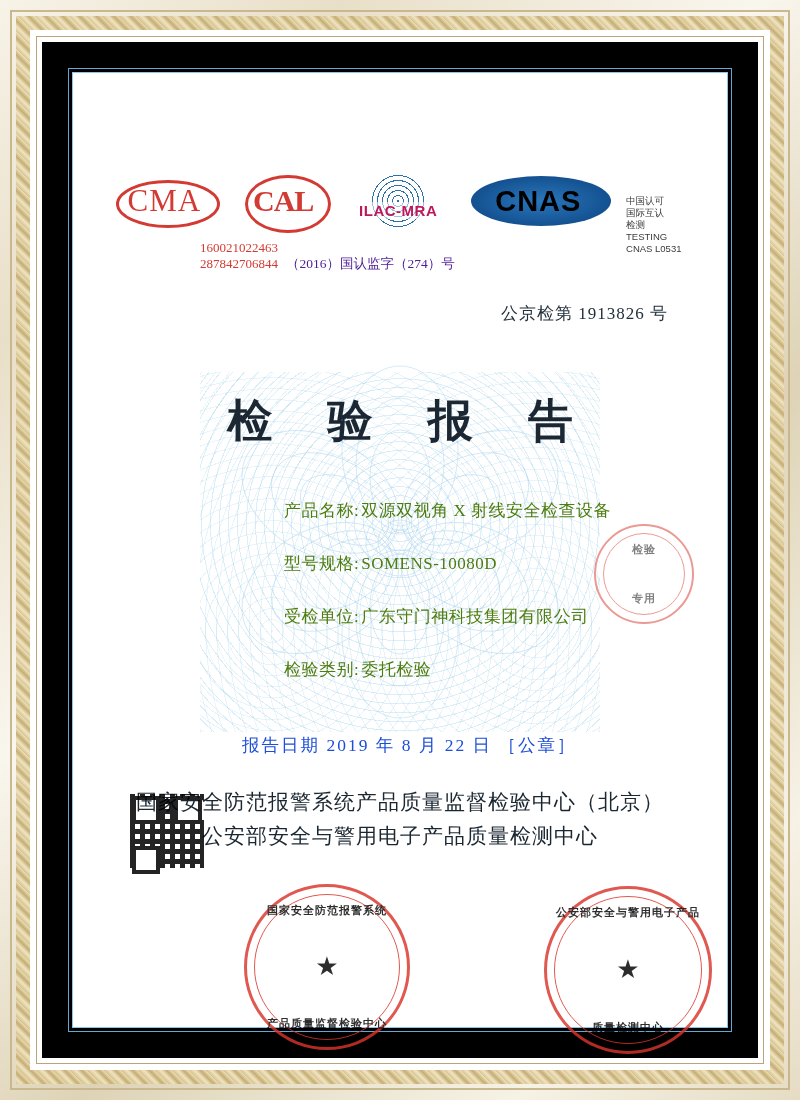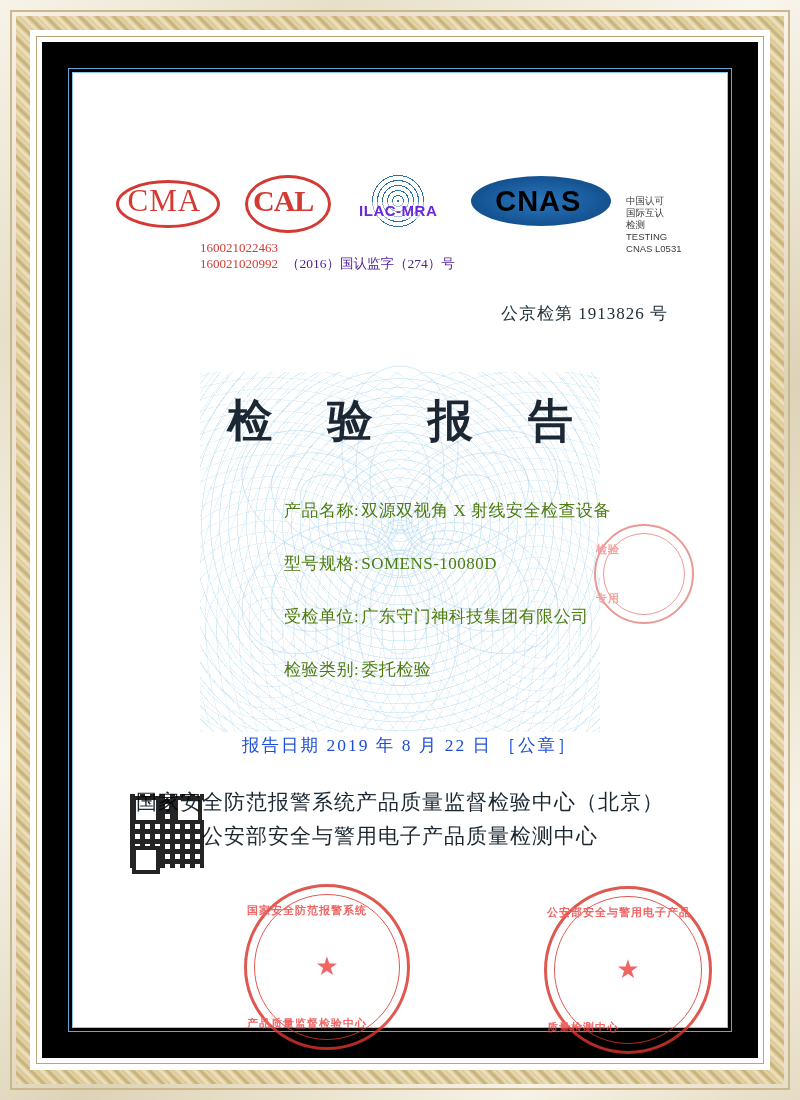--- a/index.html
+++ b/index.html
@@ -147,21 +147,21 @@
     border-radius: 50%;
   }
   .logo-cal .txt {
     position: relative;
     font-size: 30px;
     font-weight: bold;
     letter-spacing: -1px;
   }
   .logo-ilac {
     width: 96px; height: 64px;
-    color: #6d28d9;
+    color: #be185d;
     flex-direction: column;
   }
   .logo-ilac .rings {
     position: absolute;
     left: 50%; top: 4px; transform: translateX(-50%);
     width: 58px; height: 56px;
     border-radius: 50%;
     background:
       repeating-radial-gradient(circle at 50% 50%, #2f6fa8 0px, #2f6fa8 1px, transparent 1px, transparent 5px);
   }
@@ -311,25 +311,26 @@
     letter-spacing: 1px;
     line-height: 34px;
     font-family: "Liberation Serif", serif;
   }
 
   
   .seal {
     position: absolute;
     border: 3px solid #d8352c;
     border-radius: 50%;
-    color: #ef4444;
+    color: #000000;
     opacity: 0.82;
     display: flex;
     align-items: center;
     justify-content: center;
+    text-align: center;
     pointer-events: none;
   }
   .seal .star {
     position: absolute;
     left: 50%; top: 50%;
     transform: translate(-50%,-50%);
     font-size: 26px;
     line-height: 1;
   }
   .seal-left {
@@ -448,21 +449,21 @@
           <div>国际互认</div>
           <div>检测</div>
           <div>TESTING</div>
           <div>CNAS L0531</div>
         </div>
       </div>
 
       <div class="acc-numbers">
         <div>160021022463</div>
         <div class="line2">
-          <span>160021020992</span>
+          <span>287842706844</span>
           <span class="approval">（2016）国认监字（274）号</span>
         </div>
       </div>
 
       <div class="report-no">公京检第 1913826 号</div>
 
       <div class="doc-title">检 验 报 告</div>
 
       <div class="fields">
         <div class="field-row">

